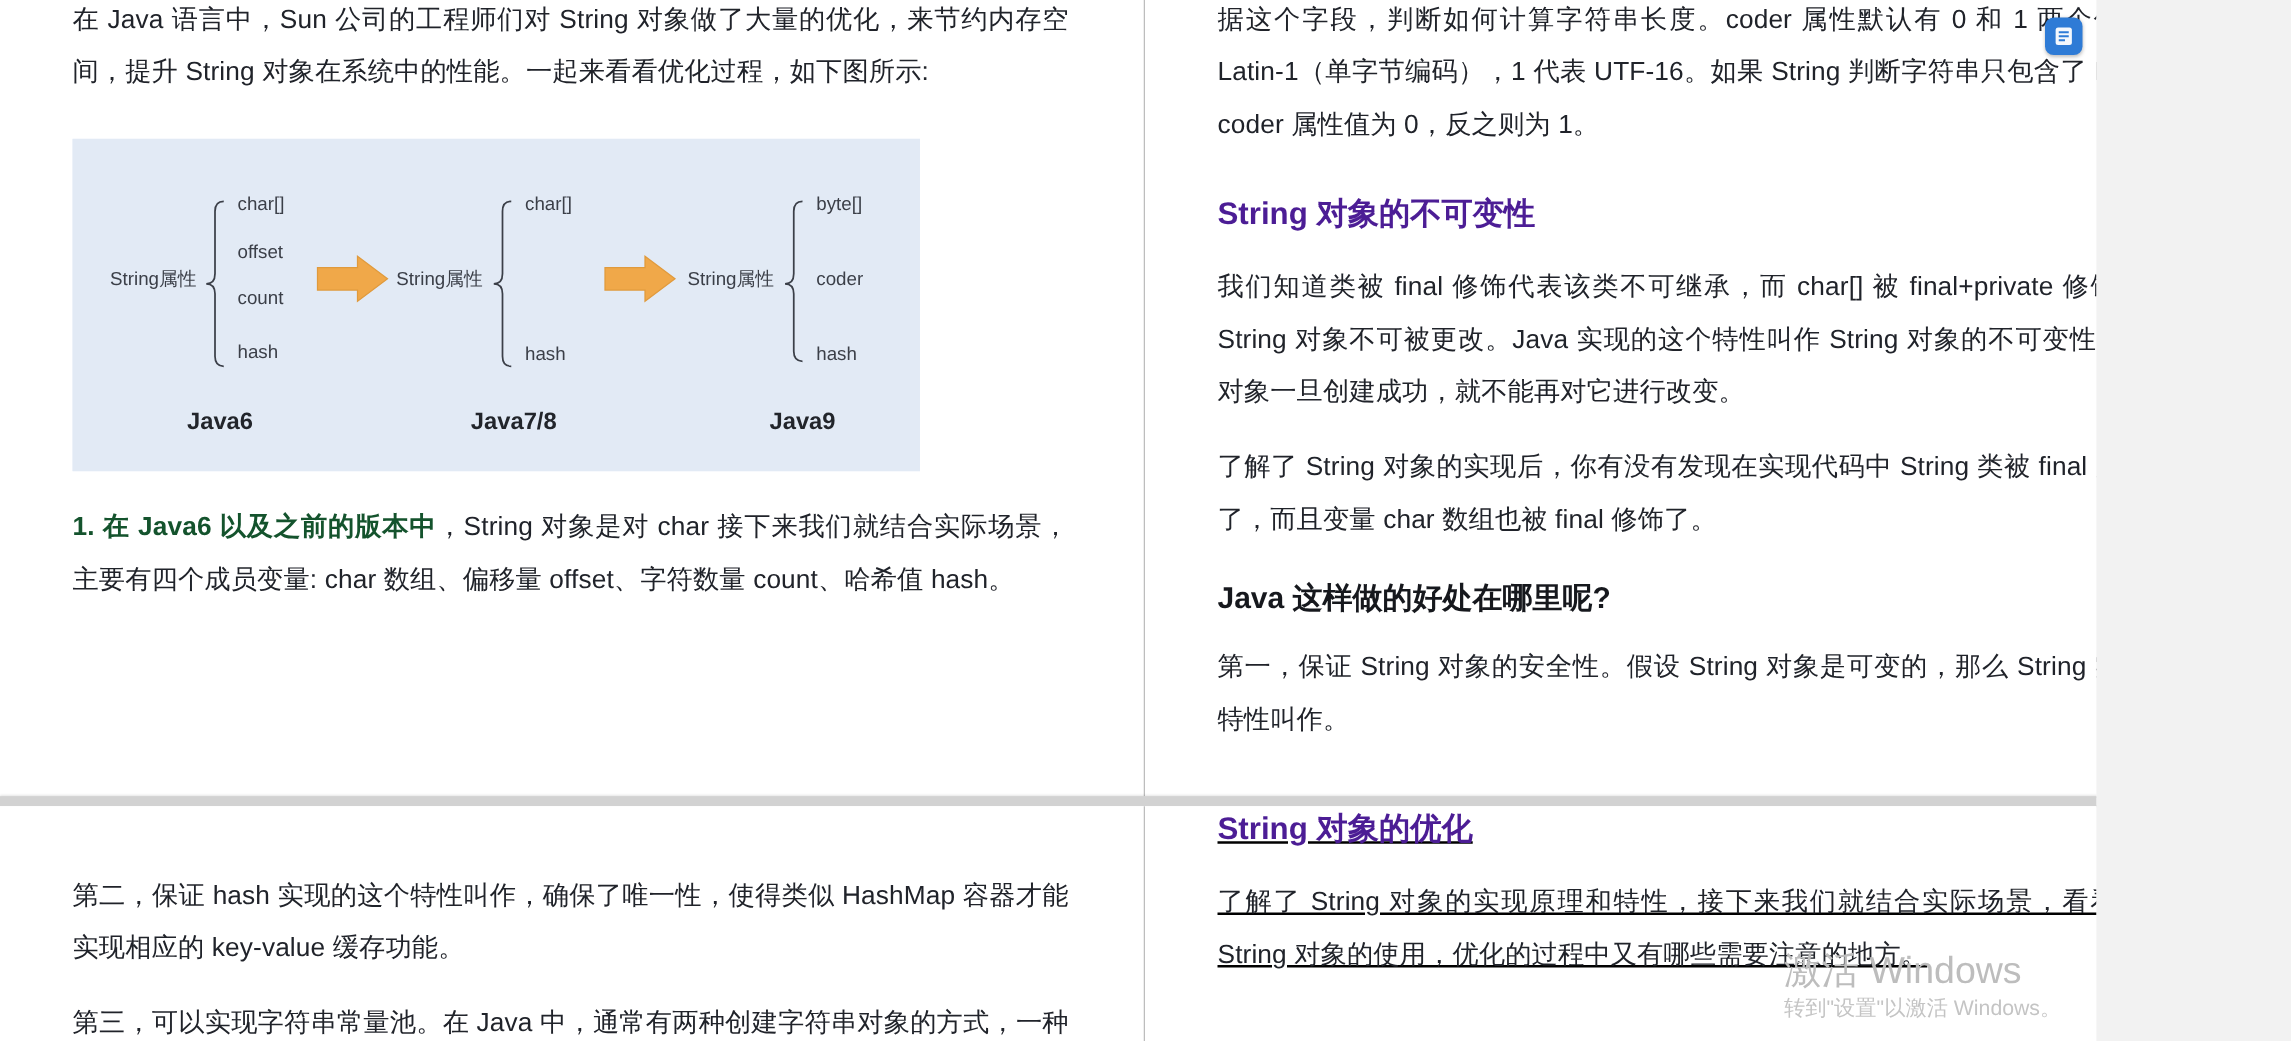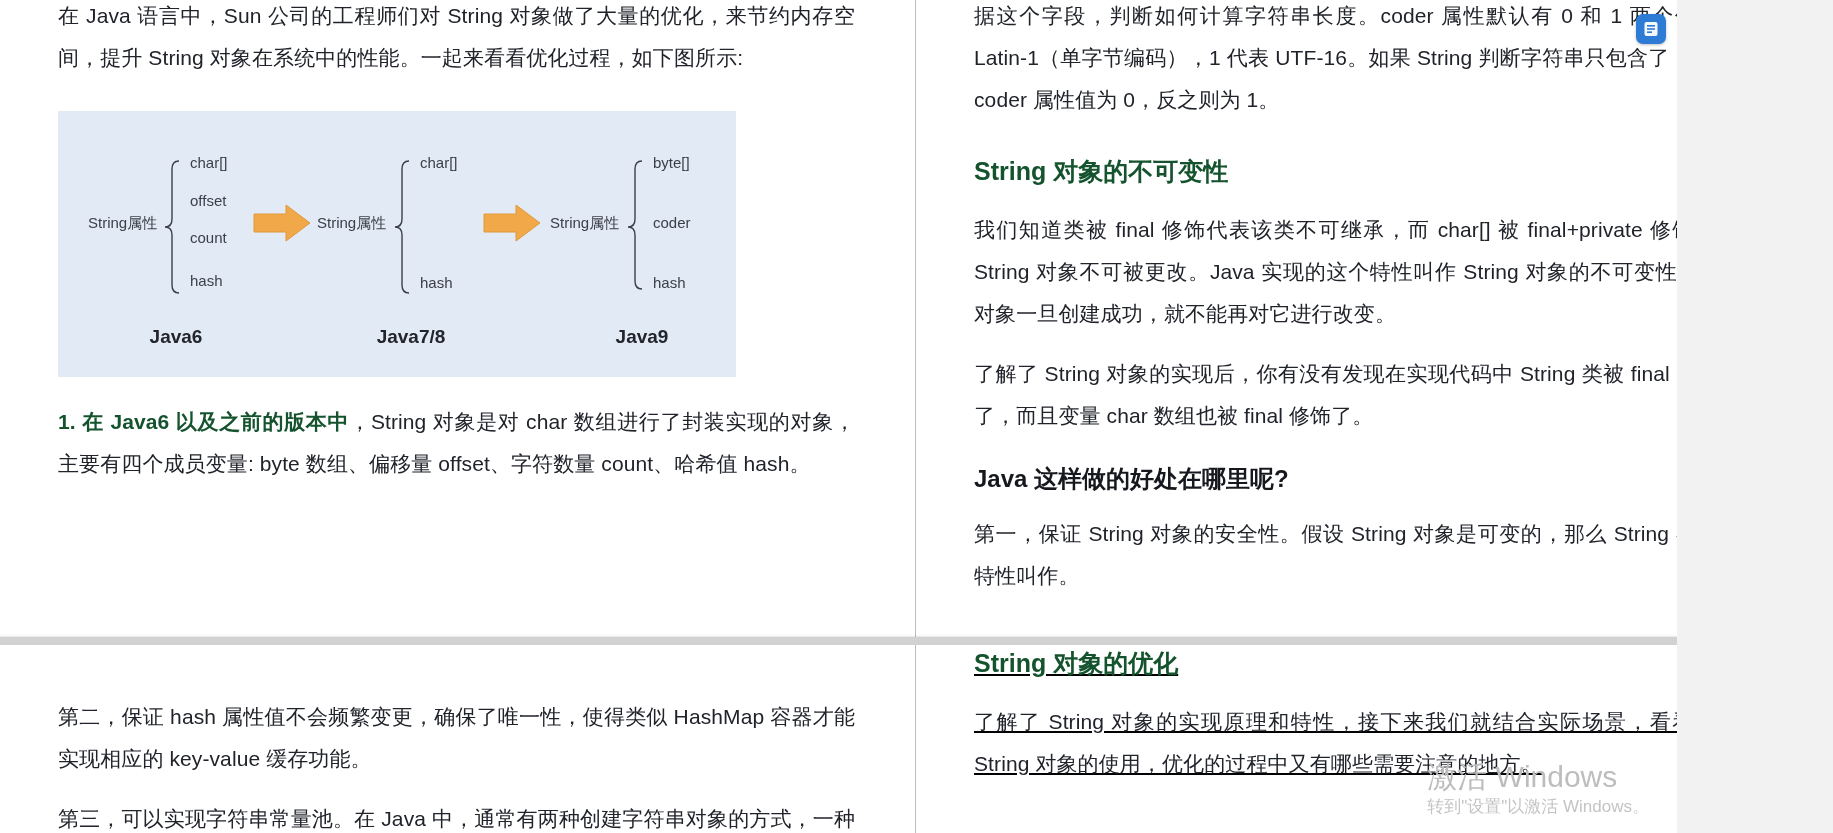--- a/index.html
+++ b/index.html
@@ -55,21 +55,21 @@
     line-height: 42px;
     color: #20232a;
     letter-spacing: .1px;
     text-align: justify;
   }
   h3.sec {
     margin: 0 0 20px 0;
     font-size: 25px;
     line-height: 36px;
     font-weight: bold;
-    color: #14532d;
+    color: #4c1d95;
   }
   p.subhead {
     margin: 0 0 16px 0;
     font-size: 24px;
     line-height: 36px;
     font-weight: bold;
     color: #16181d;
   }
   .lead-bold { font-weight: bold; color: #14532d; }
 
@@ -160,21 +160,21 @@
             <text id="g2-f0" x="595" y="57" font-family="Liberation Sans, sans-serif" font-size="15" fill="#3b3f48">byte[]</text>
             <text id="g2-f1" x="595" y="117" font-family="Liberation Sans, sans-serif" font-size="15" fill="#3b3f48">coder</text>
             <text id="g2-f2" x="595" y="177" font-family="Liberation Sans, sans-serif" font-size="15" fill="#3b3f48">hash</text>
 
             <text id="v0" x="118" y="232" text-anchor="middle" font-family="Liberation Sans, sans-serif" font-size="19" font-weight="bold" fill="#22252b">Java6</text>
             <text id="v1" x="353" y="232" text-anchor="middle" font-family="Liberation Sans, sans-serif" font-size="19" font-weight="bold" fill="#22252b">Java7/8</text>
             <text id="v2" x="584" y="232" text-anchor="middle" font-family="Liberation Sans, sans-serif" font-size="19" font-weight="bold" fill="#22252b">Java9</text>
           </svg>
         </div>
 
-        <p class="body fig-caption-row"><span class="lead-bold">1. 在 Java6 以及之前的版本中</span><span>，String 对象是对 char 数组进行了封装实现的对象，主要有四个成员变量: byte 数组、偏移量 offset、字符数量 count、哈希值 hash。</span></p>
+        <p class="body fig-caption-row"><span class="lead-bold">1. 在 Java6 以及之前的版本中</span><span>，String 对象是对 char 接下来我们就结合实际场景，主要有四个成员变量: char 数组、偏移量 offset、字符数量 count、哈希值 hash。</span></p>
 
       </div>
     </div>
 
     <div class="sheet sheet-right">
       <div class="col-inner" style="padding-top:0px;">
 
         <p class="body">据这个字段，判断如何计算字符串长度。coder 属性默认有 0 和 1 两个值，0 代表 Latin-1（单字节编码），1 代表 UTF-16。如果 String 判断字符串只包含了 Latin-1，则 coder 属性值为 0，反之则为 1。</p>
 
         <h3 class="sec" style="margin-top:32px;">String 对象的不可变性</h3>
@@ -190,21 +190,21 @@
       </div>
     </div>
   </div>
 
   <div class="gap"></div>
 
   <div class="page-row row-bottom">
 
     <div class="sheet sheet-left">
       <div class="col-inner" style="padding-top:51px;">
-        <p class="body">第二，保证 hash 属性值不会频繁变更，确保了唯一性，使得类似 HashMap 容器才能实现相应的 key-value 缓存功能。</p>
+        <p class="body">第二，保证 hash 实现的这个特性叫作，确保了唯一性，使得类似 HashMap 容器才能实现相应的 key-value 缓存功能。</p>
         <p class="body">第三，可以实现字符串常量池。在 Java 中，通常有两种创建字符串对象的方式，一种是通</p>
       </div>
     </div>
 
     <div class="sheet sheet-right">
       <div class="col-inner" style="text-decoration:underline;">
         <h3 class="sec">String 对象的优化</h3>
         <p class="body">了解了 String 对象的实现原理和特性，接下来我们就结合实际场景，看看如何优化 String 对象的使用，优化的过程中又有哪些需要注意的地方。</p>
       </div>
     </div>

